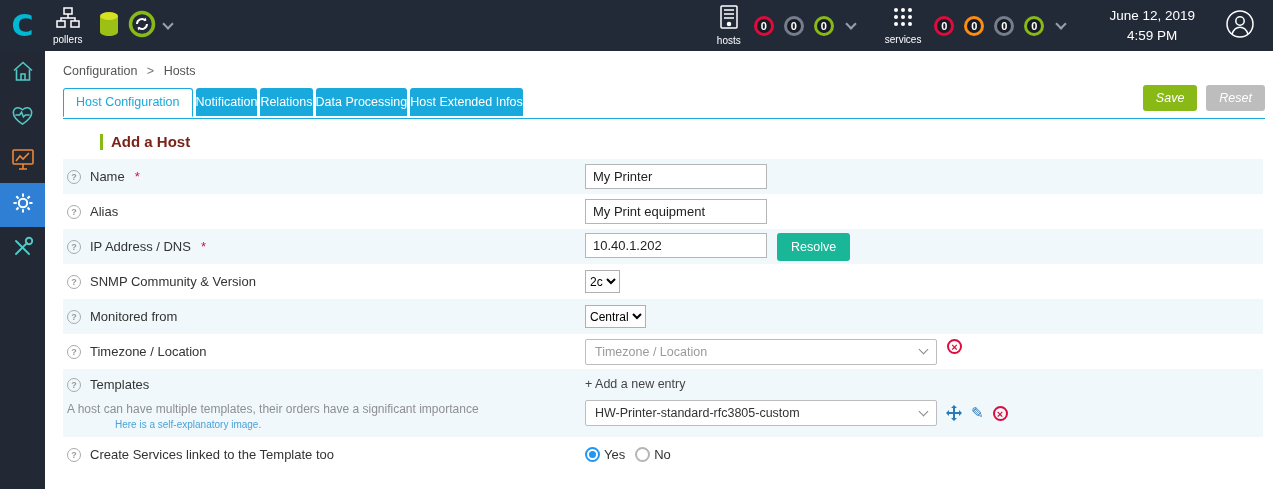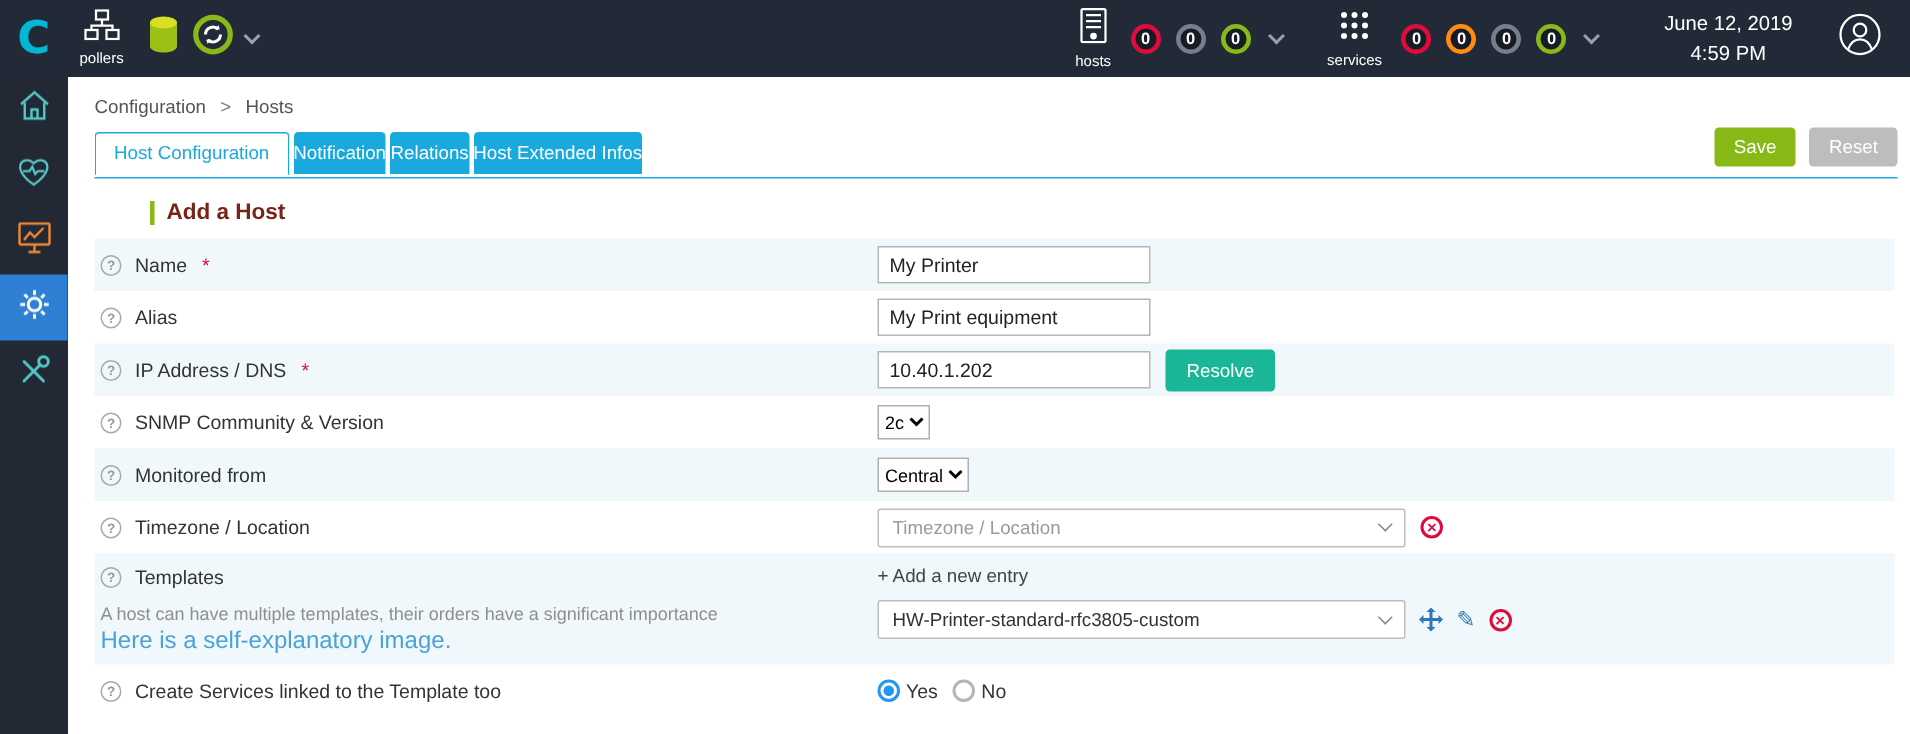--- a/index.html
+++ b/index.html
@@ -59,38 +59,38 @@
   }
   .tab {
     background:#1aa9dc; color:#fff; font-size:12.5px; padding:7px 0;
     margin-right:3px; border-radius:3px 3px 0 0; cursor:pointer; white-space:nowrap;
   }
   .tab.active {
     background:#fff; color:#1aa9dc; border:1px solid #1aa9dc;
     border-bottom:1px solid #fff; margin-bottom:-1px; padding:6px 12px 7px;
   }
   .btns { position:absolute; right:0; bottom:7px; display:flex; gap:9px; }
-  .btn { font-size:12.5px; color:#fff; padding:6px 13px; border-radius:3px; border:none; cursor:pointer; font-family:inherit; }
+  .btn { font-size:12.5px; color:#fff; padding:6px 13px; border-radius:3px; border:none; cursor:pointer; font-family:inherit;font-style:italic; }
   .btn-save  { background:#88b917; }
   .btn-reset { background:#bdbdbd; }
 
   .page-title { margin:14px 18px 9px; font-size:15px; font-weight:bold; color:#7a2418; display:flex; align-items:center;padding-left:37px; }
   .title-bar { width:3px; height:16px; background:#88b917; margin-right:8px; }
 
   .section-head {
     margin:0 10px 0 18px; background:#f5f5f5;
     border-top:1px solid #e9e9e9; border-bottom:1px solid #e9e9e9;
     padding:9px 12px; font-size:13px; color:#1066b0;
   }
 
   .form { margin:2px 10px 0 18px; }
   .frow { display:flex; align-items:center; min-height:35px; font-size:13px; color:#333; padding:2px 0; }
   .frow.alt { background:#f0f8fc; }
   .flabel { flex:0 0 522px; display:flex; align-items:center; gap:9px; padding-left:4px; }
-  .fvalue { flex:1; display:flex; align-items:center; gap:10px; }
+  .fvalue { flex:1; display:flex; align-items:flex-start; gap:10px; }
 
   .qicon {
     flex:0 0 14px; width:14px; height:14px; border-radius:50%;
     border:1px solid #aaa; color:#999; font-size:9px; font-weight:bold;
     display:flex; align-items:center; justify-content:center; cursor:pointer;
   }
   .req { color:#e00b3d; margin-left:1px; }
 
   input.txt {
     width:182px; height:25px; border:1px solid #b5b5b5; padding:2px 7px;
@@ -115,21 +115,21 @@
     width:15px; height:15px; border:2px solid #e00b3d; border-radius:50%;
     color:#e00b3d; font-size:11px; font-weight:bold; line-height:12px; text-align:center;
     display:inline-block; cursor:pointer;
   }
   .tool-ic { cursor:pointer; display:inline-flex; align-items:center; }
   .pencil { color:#2a7ab9; font-size:15px; font-family:"DejaVu Sans", sans-serif; }
 
   .frow.tpl { align-items:flex-start; padding:8px 0 6px; }
   .tpl-label-line { display:flex; align-items:center; gap:9px; }
   .help { color:#8f8f8f; font-size:12px; margin-top:10px; }
-  .help-link { color:#4aa3d6; font-size:16px; margin-top:3px; display:inline-block; cursor:pointer; text-decoration:none; }
+  .help-link { color:#4aa3d6; font-size:10px; margin-top:3px; display:inline-block; cursor:pointer; text-decoration:none;margin-left:48px; }
   .add-entry { font-size:12.5px; color:#444; cursor:pointer; }
   .tpl-ddl-line { display:flex; align-items:center; gap:9px; margin-top:9px; }
 
   .radio-group { display:flex; align-items:center; }
   .radio {
     width:15px; height:15px; border-radius:50%; border:2px solid #b5b5b5;
     display:inline-block; background:#fff; position:relative; cursor:pointer; flex:0 0 15px;
   }
   .radio.checked { border-color:#2196f3; }
   .radio.checked::after {
@@ -285,20 +285,21 @@
   <div class="breadcrumb">
     <span class="bc-item">Configuration</span>
     <span class="bc-sep">&gt;</span>
     <span class="bc-item">Hosts</span>
   </div>
 
   <div class="tabbar">
     <span class="tab active">Host Configuration</span>
     <span class="tab">Notification</span>
     <span class="tab">Relations</span>
+    <span class="tab">Data Processing</span>
     <span class="tab">Host Extended Infos</span>
     <div class="btns">
       <button class="btn btn-save">Save</button>
       <button class="btn btn-reset">Reset</button>
     </div>
   </div>
 
   <div class="page-title">
     <span class="title-bar"></span>
     <span>Add a Host</span>

